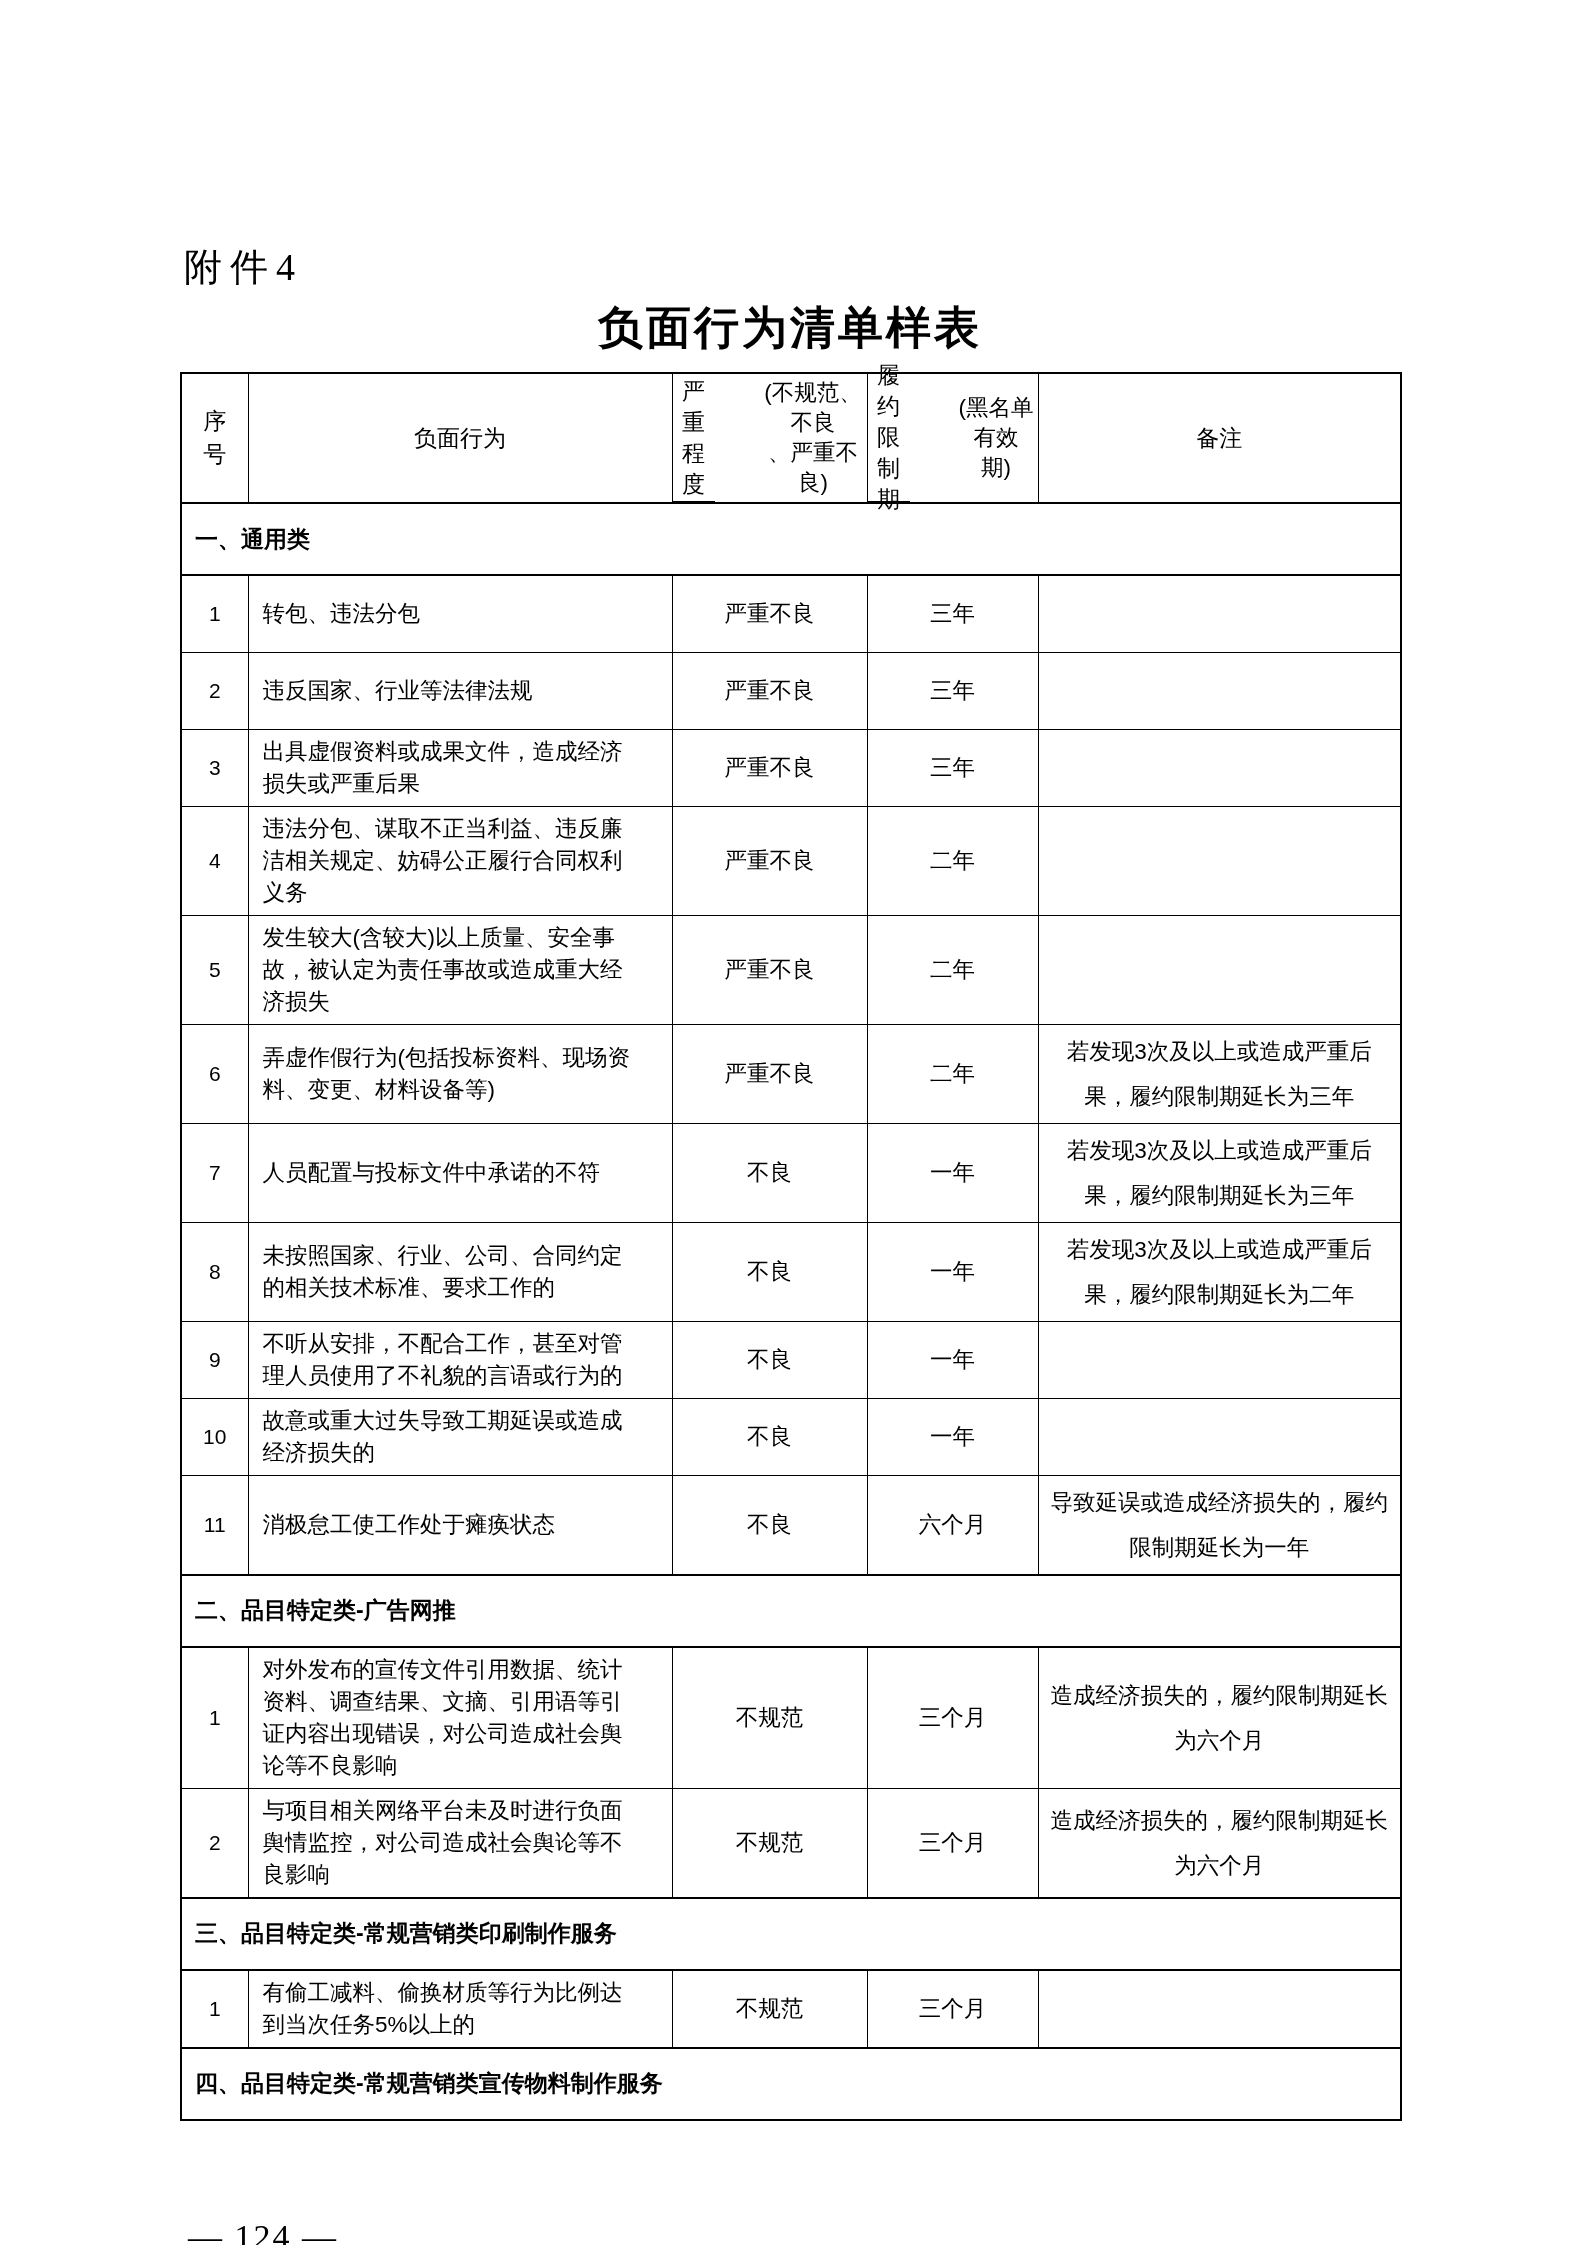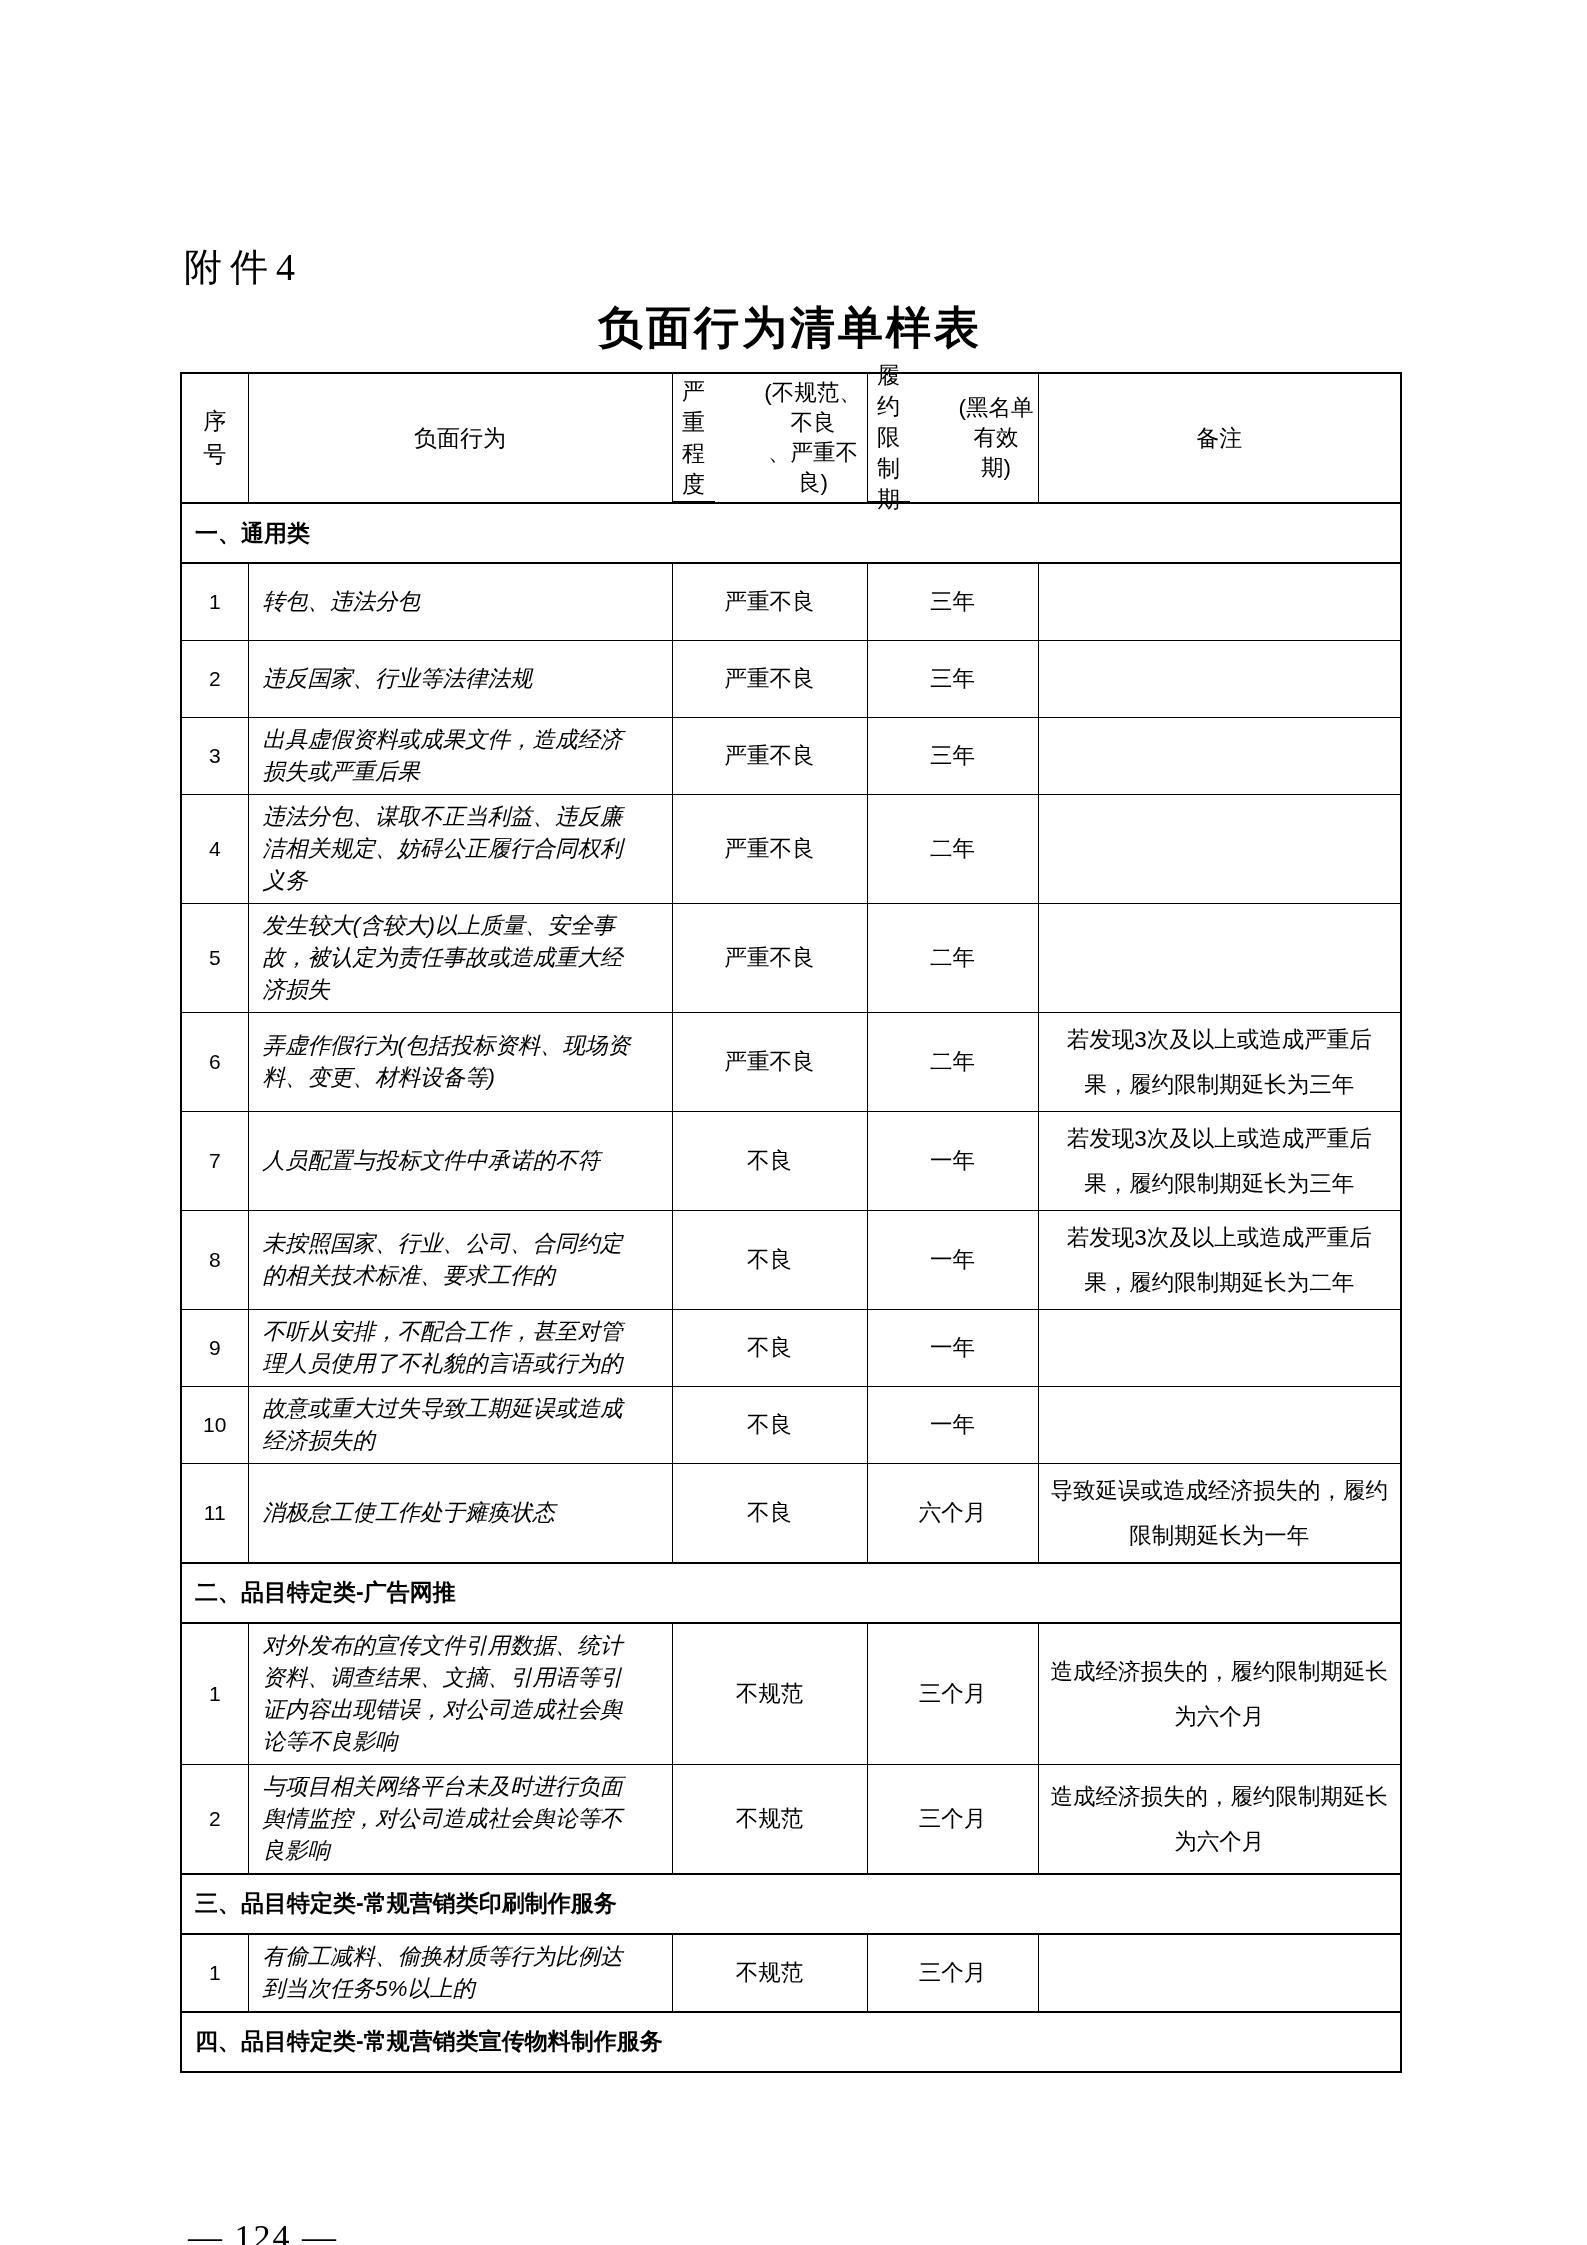--- a/index.html
+++ b/index.html
@@ -64,36 +64,35 @@
   .split-bottom {
     flex:1 1 auto;
     display:flex; align-items:center; justify-content:center;
     white-space:pre-line;
     text-align:center;
     font-size:22.5px;
     line-height:30px;
     padding-left:45px;
   }
   tr.data-row { height:77px; }
-  tr.section-row { height:60px; }
+  tr.section-row { height:72px; }
   td.section-cell {
     font-weight:bold;
     font-size:23px;
     text-align:left;
     padding-left:13px;
     border-top:2px solid #000;
     border-bottom:2px solid #000;
   }
   td.cell-no { text-align:center; font-size:21px; }
   td.cell-behavior {
     text-align:left;
     font-size:22.5px;
     line-height:32px;
     padding:6px 34px 6px 14px;
-    font-style:italic;
   }
   td.cell-severity, td.cell-period { text-align:center; font-size:22.5px; }
   td.cell-remark {
     text-align:center;
     font-size:22.5px;
     line-height:45px;
     padding:4px 8px;
   }
   .page-number {
     position:absolute;

